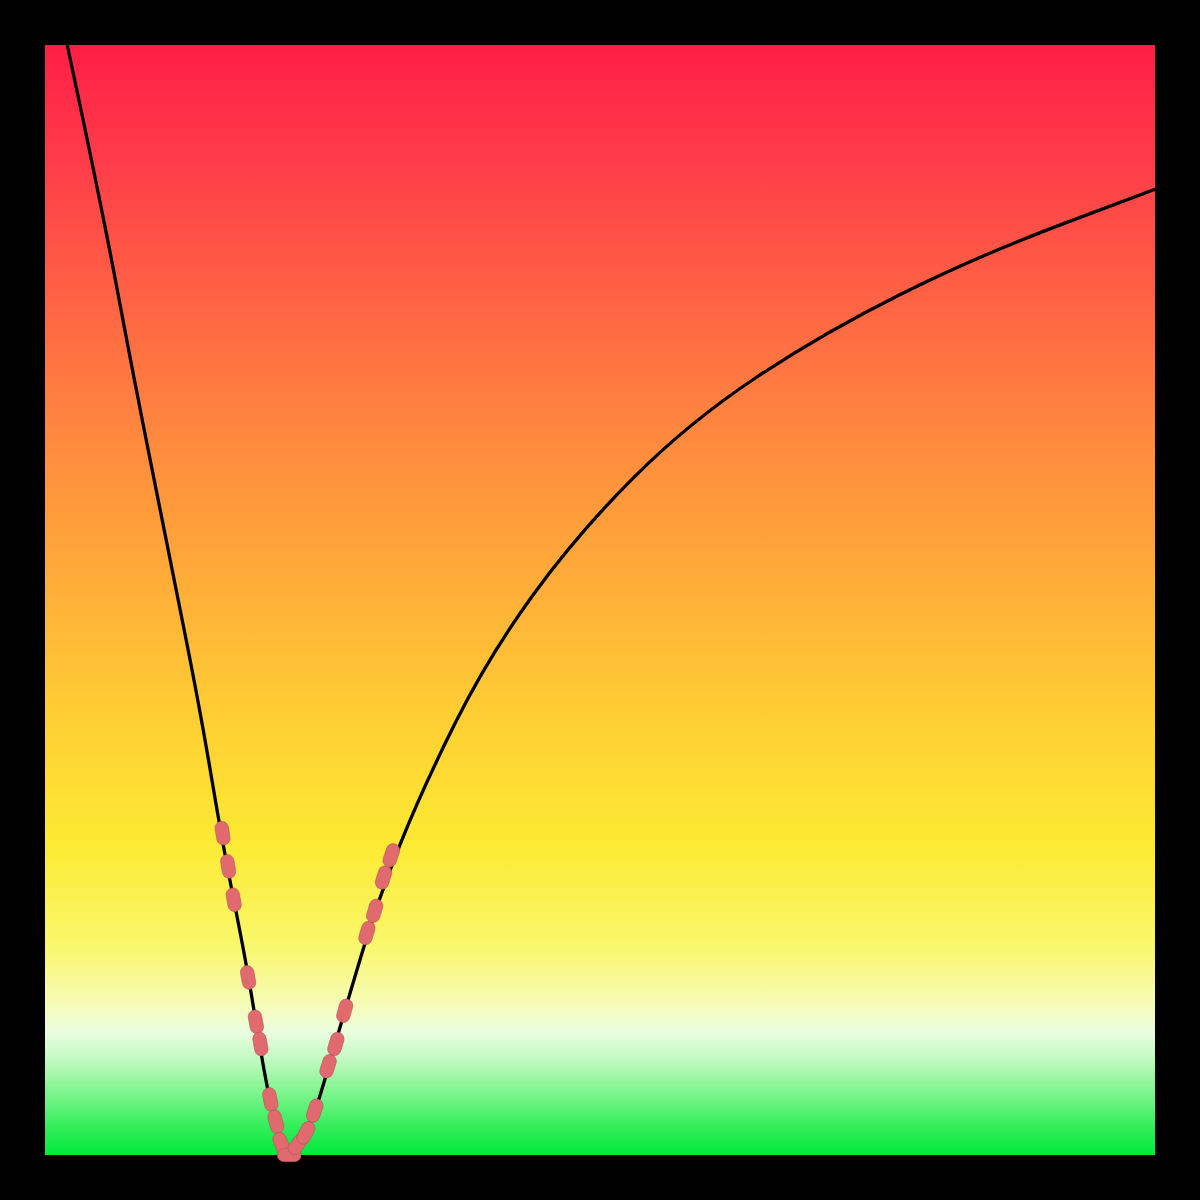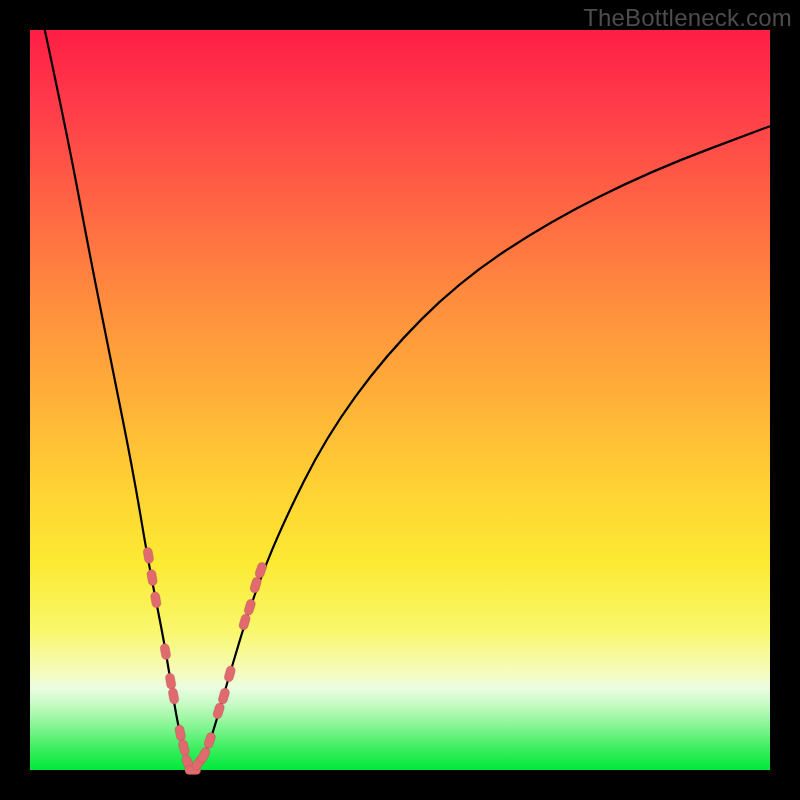--- a/index.html
+++ b/index.html
@@ -97,14 +97,13 @@
           <rect x="-8.0" y="-4.5" width="16" height="9" rx="4.5" class="marker" transform="translate(188.7 680.8) rotate(-72.4)"></rect>
           <rect x="-8.0" y="-4.5" width="16" height="9" rx="4.5" class="marker" transform="translate(193.9 666.0) rotate(-73.3)"></rect>
           <rect x="-8.0" y="-4.5" width="16" height="9" rx="4.5" class="marker" transform="translate(199.8 643.8) rotate(-74.4)"></rect>
           <rect x="-8.0" y="-4.5" width="16" height="9" rx="4.5" class="marker" transform="translate(214.6 592.0) rotate(-73.3)"></rect>
           <rect x="-8.0" y="-4.5" width="16" height="9" rx="4.5" class="marker" transform="translate(219.8 577.2) rotate(-73.3)"></rect>
           <rect x="-8.0" y="-4.5" width="16" height="9" rx="4.5" class="marker" transform="translate(225.7 555.0) rotate(-73.3)"></rect>
           <rect x="-8.0" y="-4.5" width="16" height="9" rx="4.5" class="marker" transform="translate(230.9 540.2) rotate(-70.7)"></rect>
         </g>
     </svg>
   </div>
-  <div class="watermark">TheBottleneck.com</div>
 </div>
 
 </body></html>

